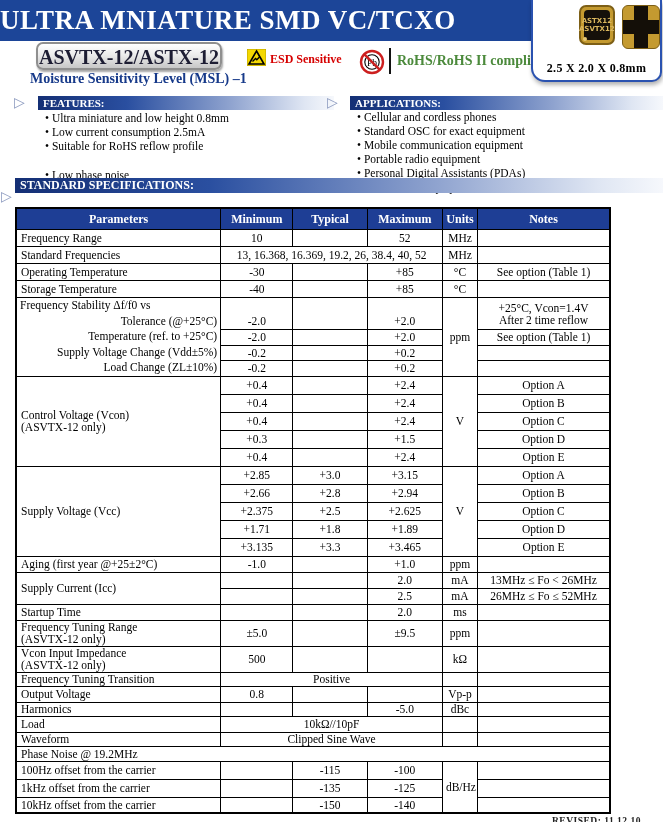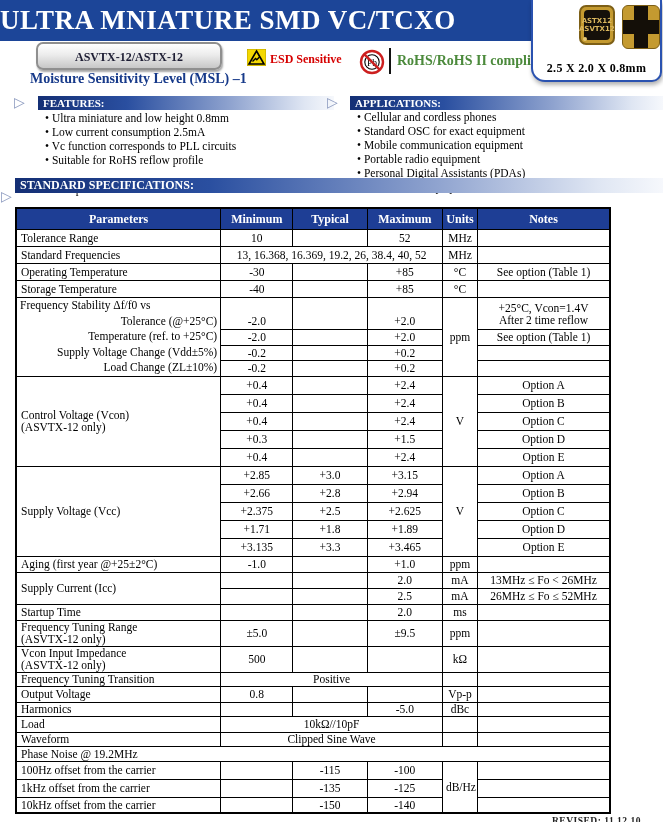--- a/index.html
+++ b/index.html
@@ -32,21 +32,21 @@
     position:relative;overflow:hidden;box-sizing:border-box;}
   .chip2 .vbar{position:absolute;left:31%;width:38%;top:0;bottom:0;background:#140f08;}
   .chip2 .hbar{position:absolute;top:33%;height:34%;left:0;right:0;background:#140f08;}
   .dims{margin-top:12px;text-align:center;font-weight:bold;font-size:12px;letter-spacing:.3px;}
   
   .part-badge{
     position:absolute;left:36px;top:42px;width:186px;height:28px;
     border:2px solid #8f8f8f;border-radius:7px;
     background:linear-gradient(#ffffff,#ececec 45%,#c7c7c7);
     box-shadow:1px 2px 2px rgba(0,0,0,.35);
-    text-align:center;font-size:12px;font-weight:bold;color:#1d1d33;line-height:27px;box-sizing:border-box;
+    text-align:center;font-size:20px;font-weight:bold;color:#1d1d33;line-height:27px;box-sizing:border-box;
   }
   .esd-wrap{position:absolute;left:247px;top:49px;}
   .esd-label{position:absolute;left:270px;top:52px;color:#d60000;font-weight:bold;font-size:12px;}
   .pb-wrap{position:absolute;left:359px;top:49px;}
   .sep-bar{position:absolute;left:389px;top:48px;width:2px;height:26px;background:#111;}
   .rohs-label{position:absolute;left:397px;top:53px;color:#4c8a3c;font-weight:bold;font-size:14px;}
   .msl-line{position:absolute;left:30px;top:71px;color:#173a8a;font-weight:bold;font-size:14px;}
   
   .bar{
     position:absolute;height:14px;color:#fff;font-weight:bold;font-size:11px;line-height:14px;
@@ -130,21 +130,20 @@
 
 <span class="arrow" style="left:14px;top:96px;">▷</span>
 <div class="bar" id="features-bar">FEATURES:</div>
 
 <span class="arrow" style="left:327px;top:96px;">▷</span>
 <div class="bar" id="applications-bar">APPLICATIONS:</div>
 
 <ul class="blist" id="features-list">
   <li>Ultra miniature and low height 0.8mm</li>
   <li>Low current consumption 2.5mA</li>
-  <li>Vc function corresponds to PLL circuits</li>
   <li>Suitable for RoHS reflow profile</li>
   <li class="gap">Low phase noise</li>
 </ul>
 
 <ul class="blist" id="applications-list">
   <li>Cellular and cordless phones</li>
   <li>Standard OSC for exact equipment</li>
   <li>Mobile communication equipment</li>
   <li>Portable radio equipment</li>
   <li>Personal Digital Assistants (PDAs)</li>
@@ -168,21 +167,21 @@
         <th>Parameters</th>
         <th>Minimum</th>
         <th>Typical</th>
         <th>Maximum</th>
         <th>Units</th>
         <th>Notes</th>
       </tr>
     </thead>
     <tbody>
       <tr style="height: 17px;">
-        <td class="pl">Tolerance Range</td>
+        <td class="pl">Frequency Range</td>
         <td>10</td>
         <td></td>
         <td>52</td>
         <td>MHz</td>
         <td></td>
       </tr>
       <tr style="height: 17px;">
         <td class="pl">Standard Frequencies</td>
         <td colspan="3">13, 16.368, 16.369, 19.2, 26, 38.4, 40, 52</td>
         <td>MHz</td>

